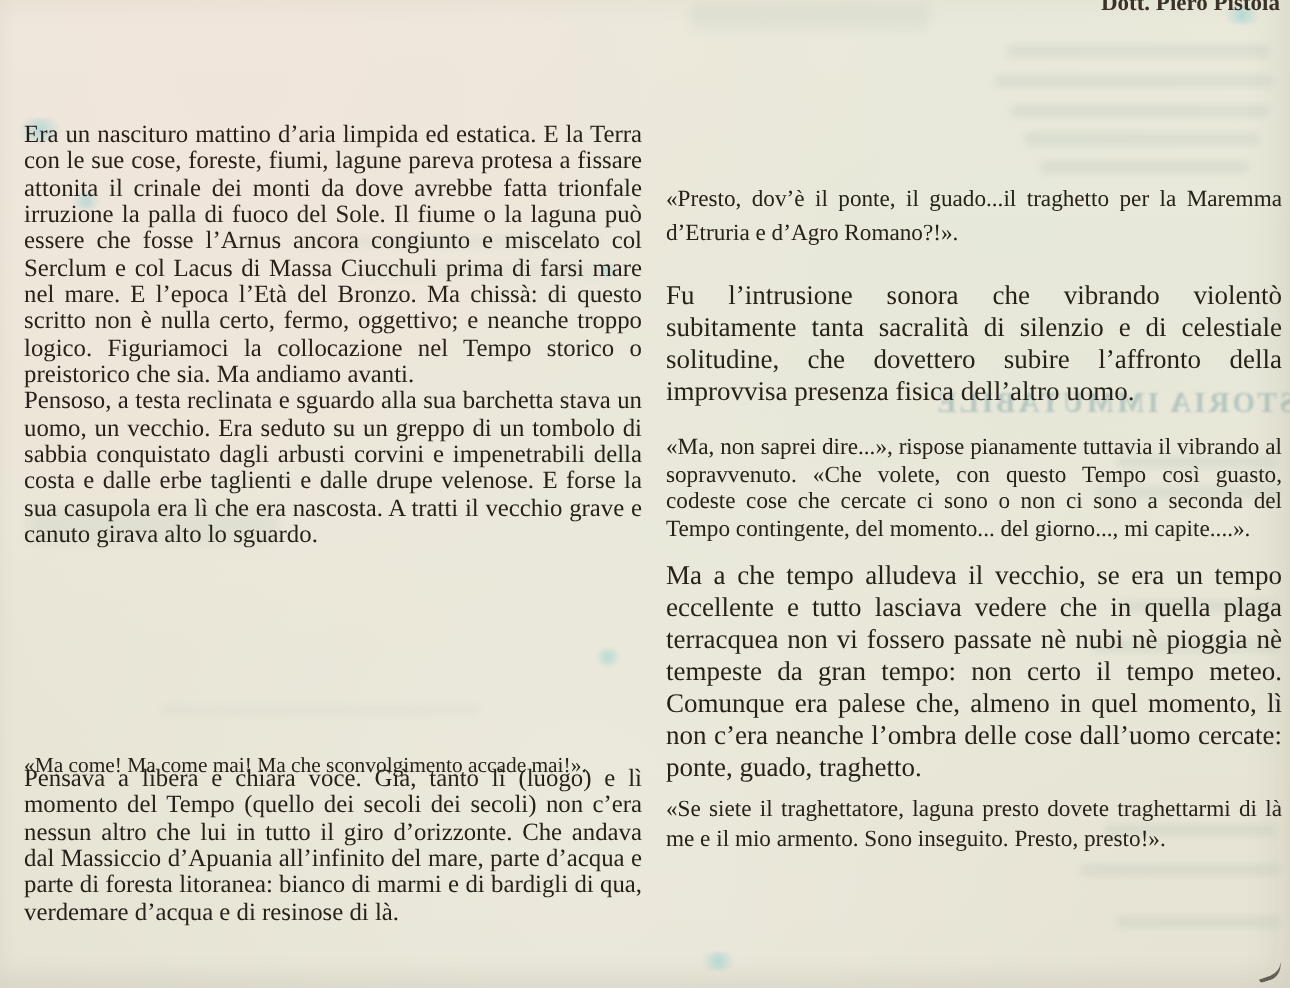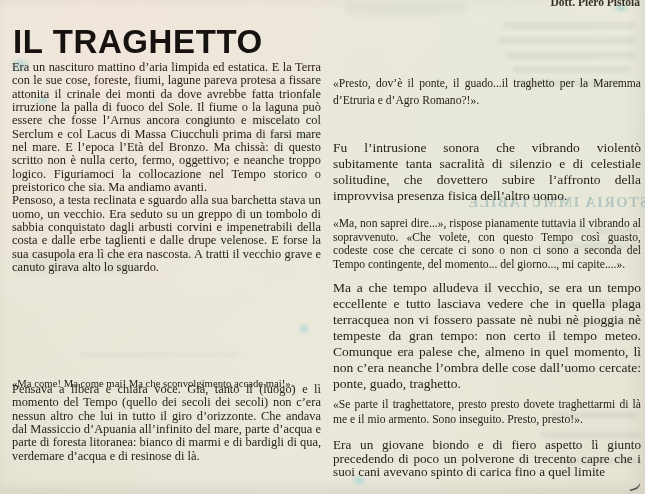--- a/index.html
+++ b/index.html
@@ -90,32 +90,30 @@
   <div class="bleed-line" style="left:558px;top:458px;width:82px;height:6px;"></div>
   <div class="bleed-text">STORIA IMMUTABILE</div>
 
   <div class="cyan-spot" style="left:6px;top:59px;width:28px;height:12px;"></div>
   <div class="cyan-spot" style="left:34px;top:96px;width:18px;height:9px;"></div>
   <div class="cyan-spot" style="left:296px;top:324px;width:16px;height:9px;"></div>
   <div class="cyan-spot" style="left:348px;top:476px;width:22px;height:9px;"></div>
   <div class="cyan-spot" style="left:610px;top:3px;width:22px;height:9px;"></div>
   <div class="cyan-spot" style="left:298px;top:132px;width:12px;height:7px;"></div>
 
-  <h1 class="title">IL TRAGHETTO</h1>
   <div class="author-credit">Dott. Piero Pistoia</div>
 
   <div class="block lc lc-body" style="top:61px;">
     <p>Era un nascituro mattino d’aria limpida ed estatica. E la Terra con le sue cose, foreste, fiumi, lagune pareva protesa a fissare attonita il crinale dei monti da dove avrebbe fatta trionfale irruzione la palla di fuoco del Sole. Il fiume o la laguna può essere che fosse l’Arnus ancora congiunto e miscelato col Serclum e col Lacus di Massa Ciucchuli prima di farsi mare nel mare. E l’epoca l’Età del Bronzo. Ma chissà: di questo scritto non è nulla certo, fermo, oggettivo; e neanche troppo logico. Figuriamoci la collocazione nel Tempo storico o preistorico che sia. Ma andiamo avanti.</p>
     <p>Pensoso, a testa reclinata e sguardo alla sua barchetta stava un uomo, un vecchio. Era seduto su un greppo di un tombolo di sabbia conquistato dagli arbusti corvini e impenetrabili della costa e dalle erbe taglienti e dalle drupe velenose. E forse la sua casupola era lì che era nascosta. A tratti il vecchio grave e canuto girava alto lo sguardo.</p>
   </div>
   <div class="block lc lc-quote" style="top:349px;margin-top:28px;">«Ma come! Ma come mai! Ma che sconvolgimento accade mai!».</div>
   <div class="block lc lc-body" style="top:383px;">Pensava a libera e chiara voce. Già, tanto lì (luogo) e lì momento del Tempo (quello dei secoli dei secoli) non c’era nessun altro che lui in tutto il giro d’orizzonte. Che andava dal Massiccio d’Apuania all’infinito del mare, parte d’acqua e parte di foresta litoranea: bianco di marmi e di bardigli di qua, verdemare d’acqua e di resinose di là.</div>
 
-  <div class="block rc rc-quote" style="top:76px;line-height:16.5px;">«Presto, dov’è il ponte, il guado...il traghetto per la Maremma d’Etruria e d’Agro Romano?!».</div>
+  <div class="block rc rc-quote" style="top:92px;line-height:16.5px;">«Presto, dov’è il ponte, il guado...il traghetto per la Maremma d’Etruria e d’Agro Romano?!».</div>
   <div class="block rc rc-body" style="top:140px;">Fu l’intrusione sonora che vibrando violentò subitamente tanta sacralità di silenzio e di celestiale solitudine, che dovettero subire l’affronto della improvvisa presenza fisica dell’altro uomo.</div>
   <div class="block rc rc-quote" style="top:217px;">«Ma, non saprei dire...», rispose pianamente tuttavia il vibrando al sopravvenuto. «Che volete, con questo Tempo così guasto, codeste cose che cercate ci sono o non ci sono a seconda del Tempo contingente, del momento... del giorno..., mi capite....».</div>
   <div class="block rc rc-body" style="top:280px;">Ma a che tempo alludeva il vecchio, se era un tempo eccellente e tutto lasciava vedere che in quella plaga terracquea non vi fossero passate nè nubi nè pioggia nè tempeste da gran tempo: non certo il tempo meteo. Comunque era palese che, almeno in quel momento, lì non c’era neanche l’ombra delle cose dall’uomo cercate: ponte, guado, traghetto.</div>
-  <div class="block rc rc-quote" style="top:397px;line-height:15px;">«Se parte il traghettatore, presto presto dovete traghettarmi di là me e il mio armento. Sono inseguito. Presto, presto!».</div>
-  <div class="block rc rc-body" style="top:438px;font-size:13.2px;line-height:13.6px;">Era un giovane biondo e di fiero aspetto lì giunto precedendo di poco un polverone di trecento capre che i suoi cani avevano spinto di carica fino a quel limite</div>
+  <div class="block rc rc-quote" style="top:397px;line-height:15px;">«Se siete il traghettatore, laguna presto dovete traghettarmi di là me e il mio armento. Sono inseguito. Presto, presto!».</div>
 
   <div class="pen-mark"></div>
 
 </div>
 
 </body></html>

